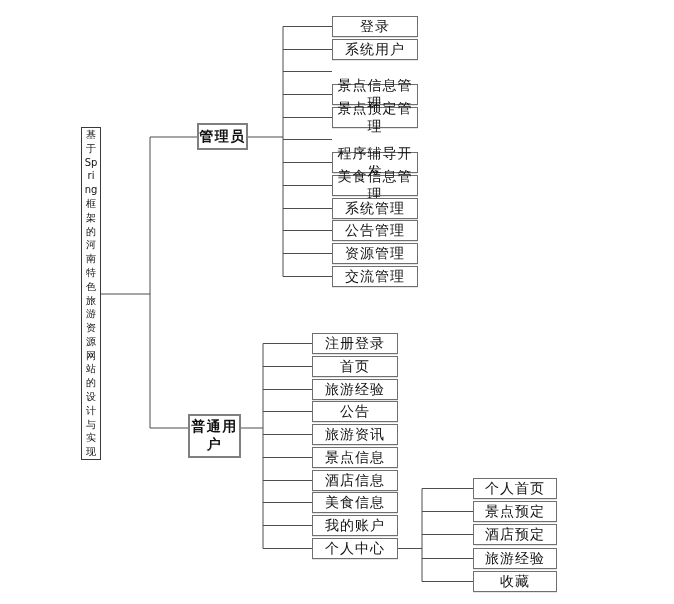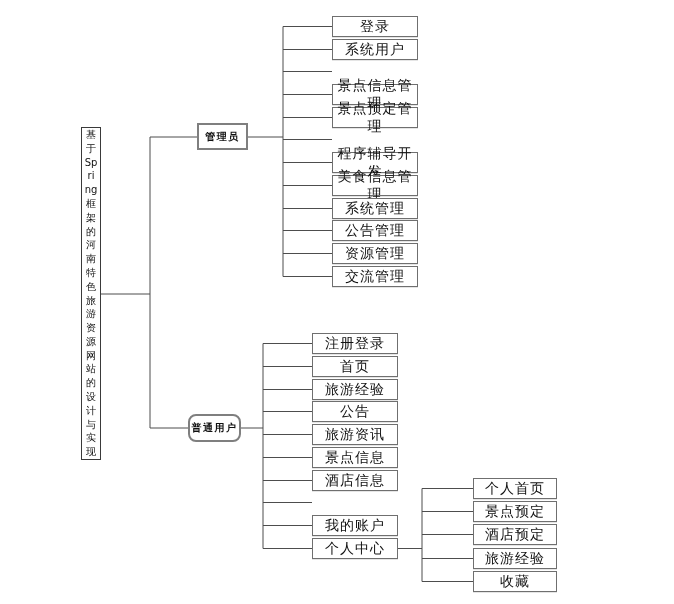--- a/index.html
+++ b/index.html
@@ -23,41 +23,41 @@
   .leaf{
     left:332px;width:86px;height:21px;
     border:1px solid #6f6f6f;
     box-shadow:0 1px 0 rgba(0,0,0,0.10);
     font-size:14px;
   }
   .leaf.user-col{left:312px;}
   .leaf.personal-col{left:473px;width:84px;}
   .role{
     border:2px solid #7f7f7f;
-    font-size:10px;
+    font-size:14px;
     font-weight:bold;
     letter-spacing:1.5px;
   }
   #root-node{
     left:81px;top:127px;width:20px;height:333px;
     border:1px solid #3a3a3a;
     box-sizing:border-box;
     position:absolute;
     background:#fff;
     display:flex;align-items:center;justify-content:center;
   }
   #root-node .vtext{
     white-space:pre-line;
     font-size:10px;
     line-height:13.8px;
     text-align:center;
     width:100%;
   }
   #admin-node{left:197px;top:123px;width:51px;height:27px;}
-  #user-node{left:188px;top:414px;width:53px;height:28px;border-radius:8px;}
+  #user-node{left:188px;top:414px;width:53px;height:44px;}
   
   .a0{top:16px}.a1{top:39px}.a2{top:61px}.a3{top:84px}.a4{top:107px}.a5{top:129px}
   .a6{top:152px}.a7{top:175px}.a8{top:198px}.a9{top:220px}.a10{top:243px}.a11{top:266px}
   
   .u0{top:333px}.u1{top:356px}.u2{top:379px}.u3{top:401px}.u4{top:424px}
   .u5{top:447px}.u6{top:470px}.u7{top:492px}.u8{top:515px}.u9{top:538px}
   
   .p0{top:478px}.p1{top:501px}.p2{top:524px}.p3{top:548px}.p4{top:571px}
   #watermark{
     position:absolute;left:531px;top:584px;
@@ -167,20 +167,23 @@
     </div>
   <div class="node leaf user-col u4">
       <span>旅游资讯</span>
     </div>
   <div class="node leaf user-col u5">
       <span>景点信息</span>
     </div>
   <div class="node leaf user-col u6">
       <span>酒店信息</span>
     </div>
+  <div class="node leaf user-col u7">
+      <span>美食信息</span>
+    </div>
   <div class="node leaf user-col u8">
       <span>我的账户</span>
     </div>
   <div class="node leaf user-col u9">
       <span>个人中心</span>
     </div>
 
   <div class="node leaf personal-col p0">
       <span>个人首页</span>
     </div>

